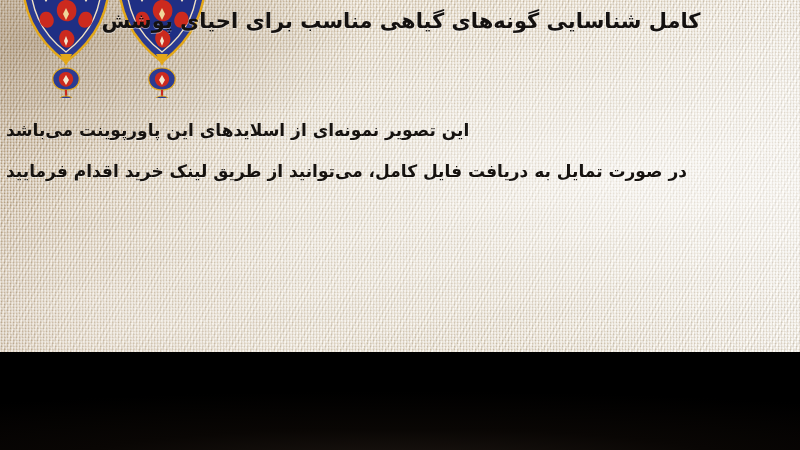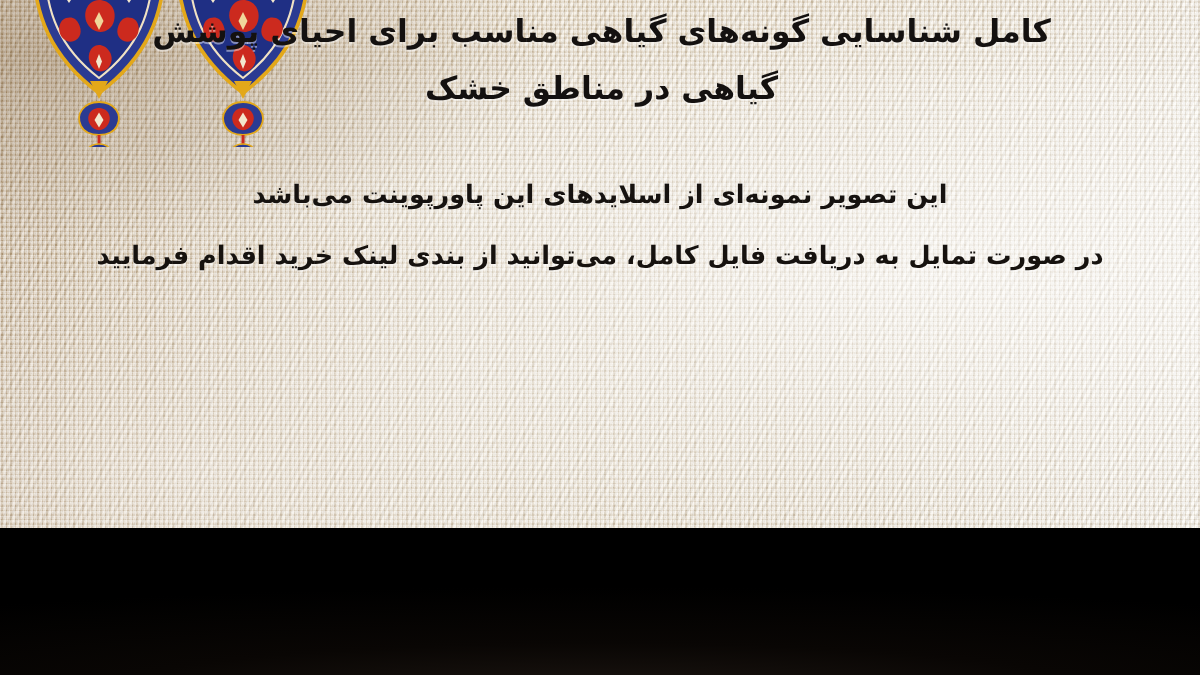--- a/index.html
+++ b/index.html
@@ -124,21 +124,21 @@
     letter-spacing: 0px;
     text-shadow: 0 1px 0 rgba(255,255,255,0.45);
   }
   .title-line { display: block; white-space: nowrap; }
 
   .body-block {
     position: absolute;
     right: 6px;
     top: 110px;
     width: 788px;
-    text-align: center;
+    text-align: left;
     color: #16120f;
     font-size: 17px;
     font-weight: 600;
     line-height: 41px;
     text-shadow: 0 1px 0 rgba(255,255,255,0.40);
   }
   .body-line { display: block; white-space: nowrap; }
 </style>
 </head>
 <body>
@@ -195,26 +195,25 @@
     <use href="#pendant" x="36" y="100"></use>
   </svg>
 
   <svg class="ornament o2" width="112" height="132" viewBox="0 0 112 132">
     <use href="#medallion" x="0" y="0"></use>
     <use href="#pendant" x="36" y="100"></use>
   </svg>
 
   <div class="title-block">
     <span class="title-line">کامل شناسایی گونه‌های گیاهی مناسب برای احیای پوشش</span>
-    <span class="title-line">گیاهی در مناطق خشک</span>
   </div>
 
   <div class="body-block">
     <span class="body-line">این تصویر نمونه‌ای از اسلایدهای این پاورپوینت می‌باشد</span>
-    <span class="body-line">در صورت تمایل به دریافت فایل کامل، می‌توانید از بندی لینک خرید اقدام فرمایید</span>
+    <span class="body-line">در صورت تمایل به دریافت فایل کامل، می‌توانید از طریق لینک خرید اقدام فرمایید</span>
   </div>
 
   <div class="fringe-band">
     <div class="black-field"></div>
     <svg id="fringe-svg" width="800" height="98" viewBox="0 0 800 98">
       <defs>
         <linearGradient id="ropeGrad" x1="0" y1="0" x2="0" y2="1">
           <stop offset="0%" stop-color="#f0dcc0"></stop>
           <stop offset="45%" stop-color="#dfb184"></stop>
           <stop offset="100%" stop-color="#b98853"></stop>

